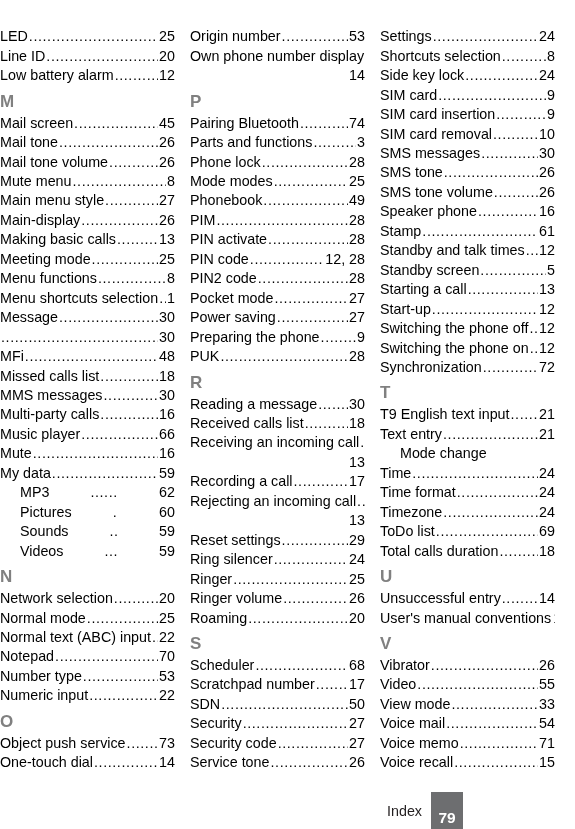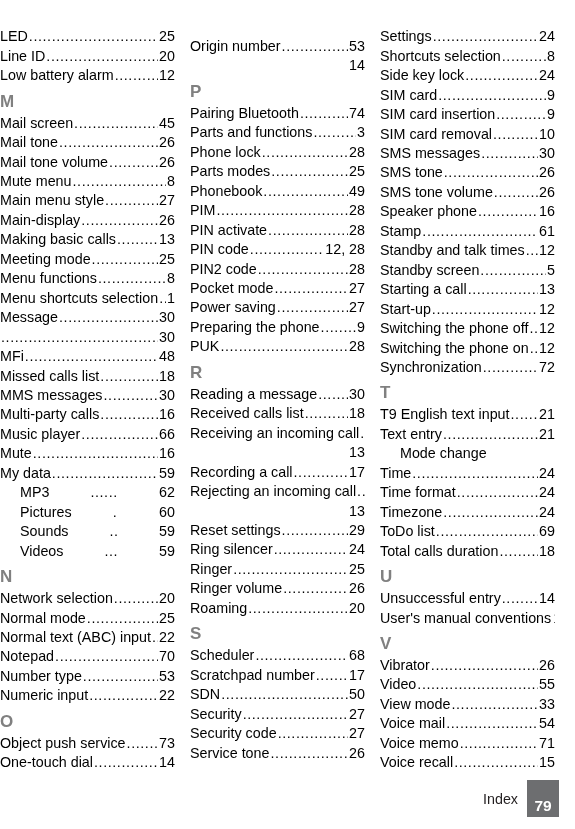--- a/index.html
+++ b/index.html
@@ -103,22 +103,22 @@
     min-width: 0;
   }
   .entry-wrap .line2 {
     text-align: right;
   }
   
   .col-1 .entry, .col-1 .entry-wrap, .col-1 .entry-wrap .line2 { }
   #footer {
     position: absolute;
     left: 0;
-    bottom: 16px;
-    width: 559px;
+    bottom: 4px;
+    width: 463px;
     height: 29px;
     display: flex;
     align-items: center;
     justify-content: flex-end;
   }
   #footer .footer-label {
     font-size: 14.3px;
     color: #231f20;
     margin-right: 9px;
   }
@@ -314,40 +314,44 @@
         </div>
       </div>
     <div class="col-gap"></div>
     <div class="column col-2">
         <div class="entry">
           <span class="term">Origin number</span>
           <span class="leader">................................................................................</span>
           <span class="pageno">53</span>
         </div>
         <div class="entry-wrap">
+          <div class="line1">
+            <span class="term">Own phone number display</span>
+            <span class="leader">................................................................................</span>
+          </div>
           <div class="line2">14</div>
         </div>
         <div class="section-head">P</div>
         <div class="entry">
           <span class="term">Pairing Bluetooth</span>
           <span class="leader">................................................................................</span>
           <span class="pageno">74</span>
         </div>
         <div class="entry">
           <span class="term">Parts and functions</span>
           <span class="leader">................................................................................</span>
           <span class="pageno">3</span>
         </div>
         <div class="entry">
           <span class="term">Phone lock</span>
           <span class="leader">................................................................................</span>
           <span class="pageno">28</span>
         </div>
         <div class="entry">
-          <span class="term">Parts modes</span>
+          <span class="term">Mode modes</span>
           <span class="leader">................................................................................</span>
           <span class="pageno">25</span>
         </div>
         <div class="entry">
           <span class="term">Phonebook</span>
           <span class="leader">................................................................................</span>
           <span class="pageno">49</span>
         </div>
         <div class="entry">
           <span class="term">PIM</span>

